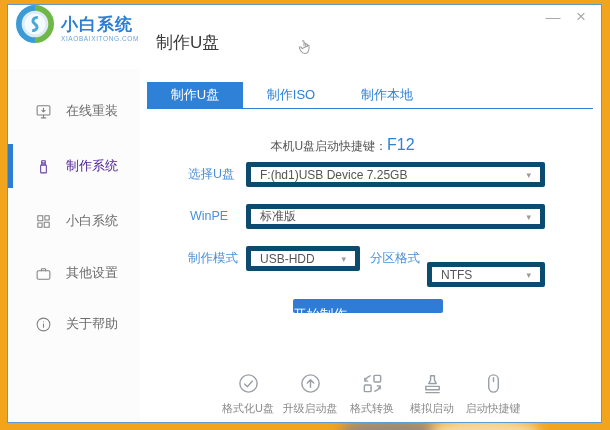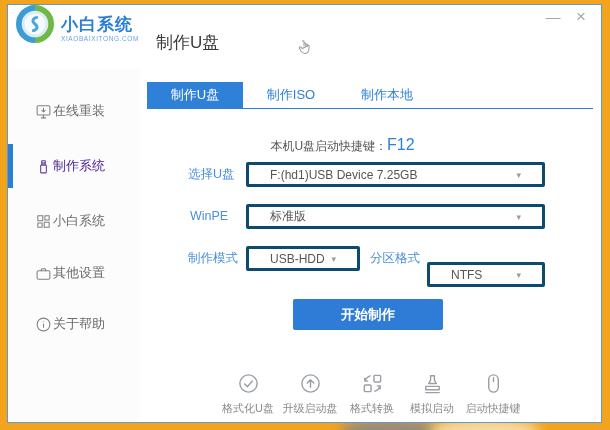--- a/index.html
+++ b/index.html
@@ -21,48 +21,48 @@
   .window-title{position:absolute;left:148px;top:26px;font-size:17px;color:#3c3c3c;}
   .cursor-glyph{position:absolute;left:286px;top:30px;}
   .win-btn{position:absolute;top:6px;color:#a9a9a9;font-size:15px;width:20px;height:20px;
            text-align:center;line-height:20px;cursor:pointer;}
   .btn-min{right:38px;top:2px;}
   .btn-close{right:10px;font-size:17px;top:2px;}
 
   
   .sidebar{position:absolute;left:0;top:64px;width:132px;bottom:0;background:#fcfcfc;}
   .side-item{position:absolute;left:0;width:132px;height:42px;display:flex;align-items:center;
-             gap:1px;padding-left:27px;box-sizing:border-box;color:#6b6b6b;font-size:13px;cursor:pointer;}
+             gap:14px;padding-left:27px;box-sizing:border-box;color:#6b6b6b;font-size:13px;cursor:pointer;}
   .side-item svg{flex:0 0 auto;}
   .side-item.active{color:#4c1d95;}
   .active-bar{position:absolute;left:0;top:-1px;width:5px;height:44px;background:#2a7fd4;}
 
   
   .main{position:absolute;left:132px;top:64px;right:0;bottom:0;background:#fff;}
   .tabs{position:absolute;top:13px;left:7px;right:8px;height:26px;border-bottom:1px solid #2f81d8;display:flex;}
   .tab{width:96px;text-align:center;line-height:26px;font-size:13px;color:#2f81d8;cursor:pointer;}
   .tab.active{background:#2f81d8;color:#ffffff;}
 
   .hint{position:absolute;top:67px;left:0;right:56px;text-align:center;white-space:nowrap;}
   .hint-prefix{font-size:12px;color:#555;}
   .hint-key{font-size:16px;color:#2f81d8;}
 
   .form-label{position:absolute;font-size:12.5px;color:#4a90d9;line-height:25px;}
-  .dd{position:absolute;height:25px;border:3px solid #0c4a6e;border-radius:2px;background:#fff;
-      display:flex;align-items:center;justify-content:space-between;padding:0 21px;
+  .dd{position:absolute;height:25px;border:5px solid #0c4a6e;border-radius:2px;background:#fff;
+      display:flex;align-items:center;justify-content:space-between;padding:0 9px;
       box-sizing:border-box;font-size:12px;color:#555;cursor:pointer;}
   .dd-arrow{color:#9b9b9b;font-size:9px;margin-left:6px;}
 
   .lbl-usb{left:48px;top:93px;}   .dd-usb{left:106px;top:93px;width:299px;}
   .lbl-winpe{left:50px;top:135px;}.dd-winpe{left:106px;top:135px;width:299px;}
   .lbl-mode{left:48px;top:177px;} .dd-mode{left:106px;top:177px;width:114px;}
   .lbl-part{left:230px;top:177px;}.dd-part{left:287px;top:177px;width:118px;margin-top:16px;}
 
-  .start-btn{position:absolute;left:153px;top:230px;width:150px;height:31px;background:#2f7cd6;
-             color:#fff;font-size:13.5px;text-align:center;line-height:31px;border-radius:2px;cursor:pointer;font-weight:bold;}
+  .start-btn{position:absolute;left:153px;top:230px;width:150px;height:14px;background:#2f7cd6;
+             color:#fff;font-size:13.5px;text-align:left;line-height:31px;border-radius:2px;cursor:pointer;}
 
   .tools{position:absolute;left:0;right:0;top:303px;height:60px;}
   .tool{position:absolute;top:0;width:72px;display:flex;flex-direction:column;align-items:center;cursor:pointer;}
   .tool-label{font-size:11px;color:#8a8a8a;margin-top:6px;white-space:nowrap;}
   .t1{left:72px;} .t2{left:134px;} .t3{left:196px;} .t4{left:256px;} .t5{left:317px;}
 
   svg.icon{stroke:#9aa0a6;fill:none;stroke-width:1.5;stroke-linecap:round;stroke-linejoin:round;}
   .side-item svg.icon{stroke:currentColor;opacity:.85;}
 </style>
 </head>

